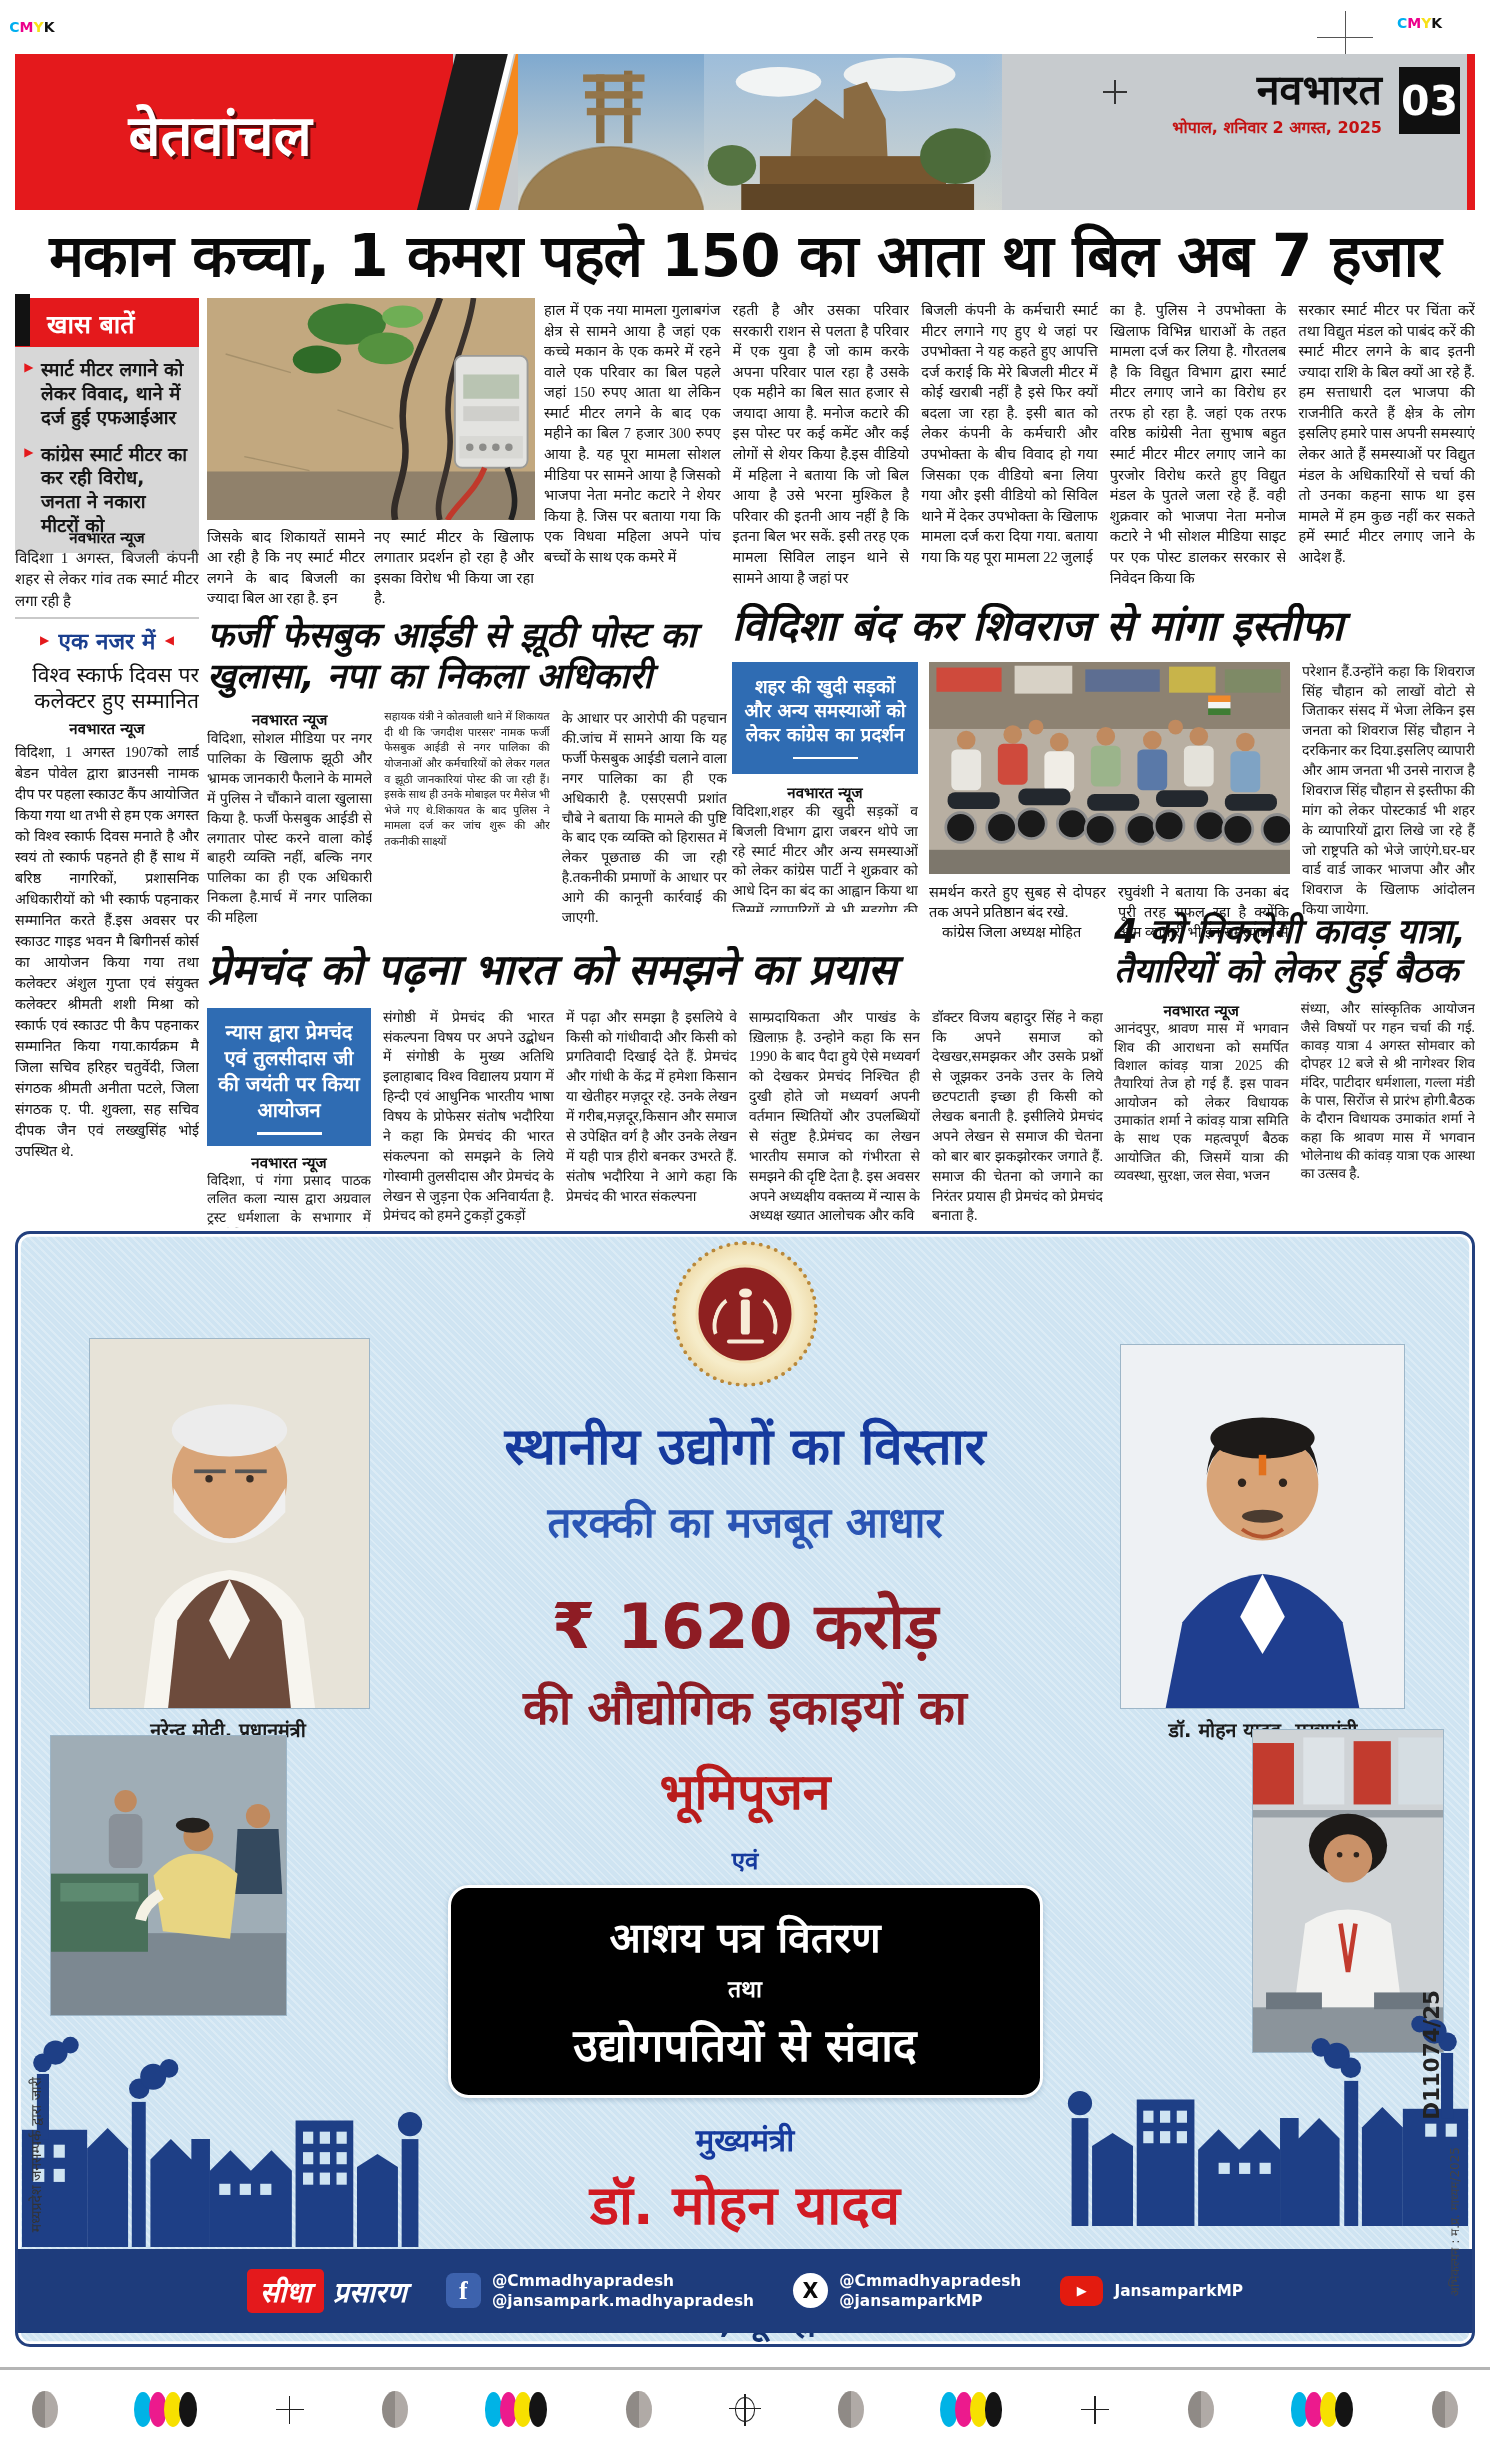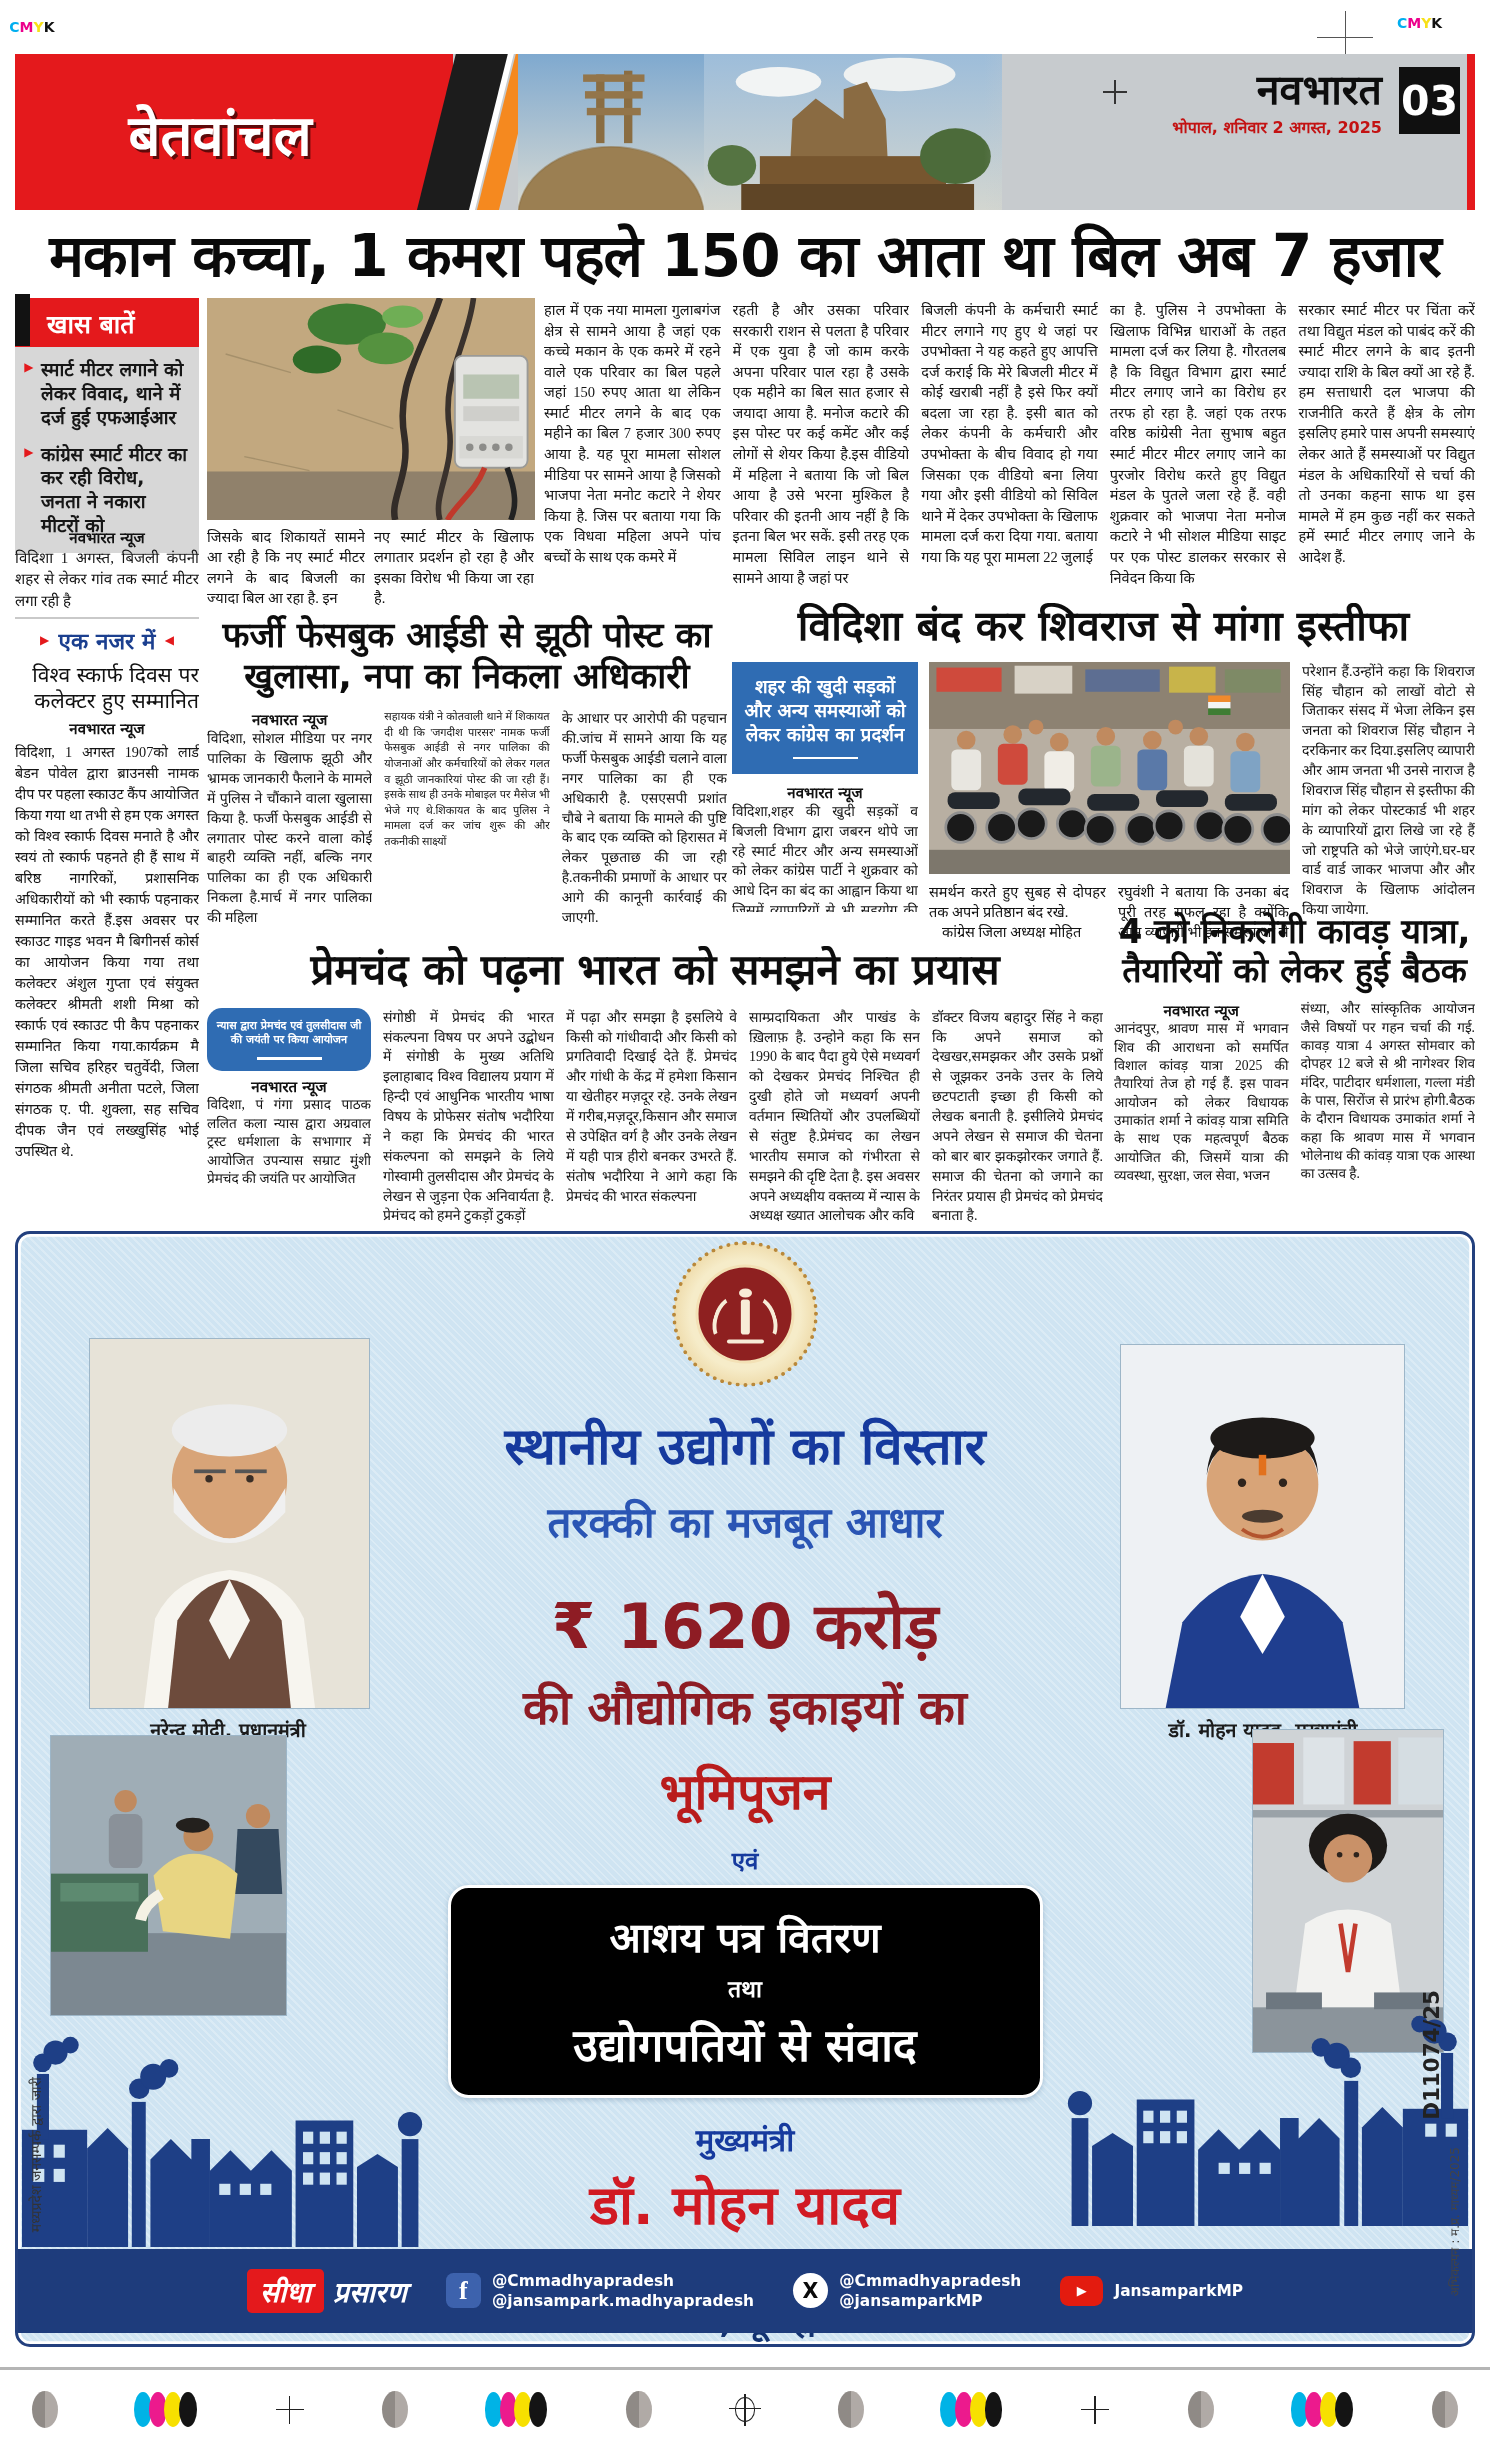--- a/index.html
+++ b/index.html
@@ -34,21 +34,21 @@
   .plus{width:24px;height:24px;position:absolute;}
   .plus::before,.plus::after{content:"";position:absolute;background:#333;}
   .plus::before{left:11.2px;top:0;width:1.4px;height:24px;}
   .plus::after{left:0;top:11.2px;width:24px;height:1.4px;}
 
   .mh-photo{position:absolute;top:0;height:156px;overflow:hidden;}
 
   
   .main-head{left:15px;top:214px;width:1460px;height:75px;font-size:58px;font-weight:900;
              letter-spacing:-0.9px;color:#0a0a0a;text-align:center;white-space:nowrap;overflow:hidden;}
-  .art-head{font-weight:900;color:#0d0d0d;text-align:center;line-height:1.16;}
+  .art-head{font-weight:900;color:#0d0d0d;text-align:left;line-height:1.16;font-style:italic;}
   .byline{font-weight:700;text-align:center;font-size:15px;color:#111;}
   .body-txt{font-family:"Liberation Serif","DejaVu Serif",serif;font-size:14.5px;line-height:1.42;text-align:justify;color:#141414;}
   .cols{display:flex;gap:12px;}
   .cols .col{flex:1;overflow:hidden;}
 
   
   .kb{left:15px;top:298px;width:184px;}
   .kb-head{position:relative;background:#e4191c;color:#fff;font-size:25px;font-weight:800;
            padding:7.5px 9.3px 7.5px 32px;}
   .kb-head .bar{position:absolute;left:0;top:-3.7px;width:15px;height:52px;background:#121212;}
@@ -359,21 +359,21 @@
       </div>
       <div class="abs capt ovh" style="left:386px;top:220px;width:171px;height:65px;">रघुवंशी ने बताया कि उनका बंद पूरी तरह सफल रहा है क्योंकि आम व्यापारी भी इन समस्याओं से</div>
       <div class="abs body-txt ovh" style="left:570px;top:0;width:173px;height:285px;font-size:14px;">परेशान हैं.उन्होंने कहा कि शिवराज सिंह चौहान को लाखों वोटो से जिताकर संसद में भेजा लेकिन इस जनता को शिवराज सिंह चौहान ने दरकिनार कर दिया.इसलिए व्यापारी और आम जनता भी उनसे नाराज है शिवराज सिंह चौहान से इस्तीफा की मांग को लेकर पोस्टकार्ड भी शहर के व्यापारियों द्वारा लिखे जा रहे हैं जो राष्ट्रपति को भेजे जाएंगे.घर-घर वार्ड वार्ड जाकर भाजपा और और शिवराज के खिलाफ आंदोलन किया जायेगा.</div>
     </div>
   </div>
 
   <div class="abs" style="left:207px;top:946px;width:896px;">
     <div class="art-head nowrap ovh" style="font-size:42px;">प्रेमचंद को पढ़ना भारत को समझने का प्रयास</div>
     <div class="cols" style="margin-top:13px;height:220px;">
       <div class="col" style="max-width:164px;">
-        <div class="bluebox" style="font-size:11px;padding:11.2px 7.5px 11.2px;border-radius:15px;">न्यास द्वारा प्रेमचंद एवं तुलसीदास जी की जयंती पर किया आयोजन</div>
+        <div class="bluebox" style="font-size:20px;padding:11.2px 7.5px 11.2px;">न्यास द्वारा प्रेमचंद एवं तुलसीदास जी की जयंती पर किया आयोजन</div>
         <div class="byline" style="margin-top:5.6px;">नवभारत न्यूज</div>
         <div class="body-txt ovh" style="font-size:13.6px;line-height:1.36;">विदिशा, पं गंगा प्रसाद पाठक ललित कला न्यास द्वारा अग्रवाल ट्रस्ट धर्मशाला के सभागार में आयोजित उपन्यास सम्राट मुंशी प्रेमचंद की जयंति पर आयोजित</div>
       </div>
       <div class="col body-txt" style="font-size:14px;">संगोष्ठी में प्रेमचंद की भारत संकल्पना विषय पर अपने उद्बोधन में संगोष्ठी के मुख्य अतिथि इलाहाबाद विश्व विद्यालय प्रयाग में हिन्दी एवं आधुनिक भारतीय भाषा विषय के प्रोफेसर संतोष भदौरिया ने कहा कि प्रेमचंद की भारत संकल्पना को समझने के लिये गोस्वामी तुलसीदास और प्रेमचंद के लेखन से जुड़ना ऐक अनिवार्यता है. प्रेमंचद को हमने टुकड़ों टुकड़ों</div>
       <div class="col body-txt" style="font-size:14px;">में पढ़ा और समझा है इसलिये वे किसी को गांधीवादी और किसी को प्रगतिवादी दिखाई देते हैं. प्रेमचंद और गांधी के केंद्र में हमेशा किसान या खेतीहर मज़दूर रहे. उनके लेखन में गरीब,मज़दूर,किसान और समाज से उपेक्षित वर्ग है और उनके लेखन में यही पात्र हीरो बनकर उभरते हैं. संतोष भदौरिया ने आगे कहा कि प्रेमचंद की भारत संकल्पना</div>
       <div class="col body-txt" style="font-size:14px;">साम्प्रदायिकता और पाखंड के ख़िलाफ़ है. उन्होने कहा कि सन 1990 के बाद पैदा हुये ऐसे मध्यवर्ग को देखकर प्रेमचंद निश्चित ही दुखी होते जो मध्यवर्ग अपनी वर्तमान स्थितियों और उपलब्धियों से संतुष्ट है.प्रेमंचद का लेखन भारतीय समाज को गंभीरता से समझने की दृष्टि देता है. इस अवसर अपने अध्यक्षीय वक्तव्य में न्यास के अध्यक्ष ख्यात आलोचक और कवि</div>
       <div class="col body-txt" style="font-size:14px;">डॉक्टर विजय बहादुर सिंह ने कहा कि अपने समाज को देखखर,समझकर और उसके प्रश्नों से जूझकर उनके उत्तर के लिये छटपटाती इच्छा ही किसी को लेखक बनाती है. इसीलिये प्रेमचंद अपने लेखन से समाज की चेतना को बार बार झकझोरकर जगाते हैं. समाज की चेतना को जगाने का निरंतर प्रयास ही प्रेमचंद को प्रेमचंद बनाता है.</div>
     </div>
   </div>
 

